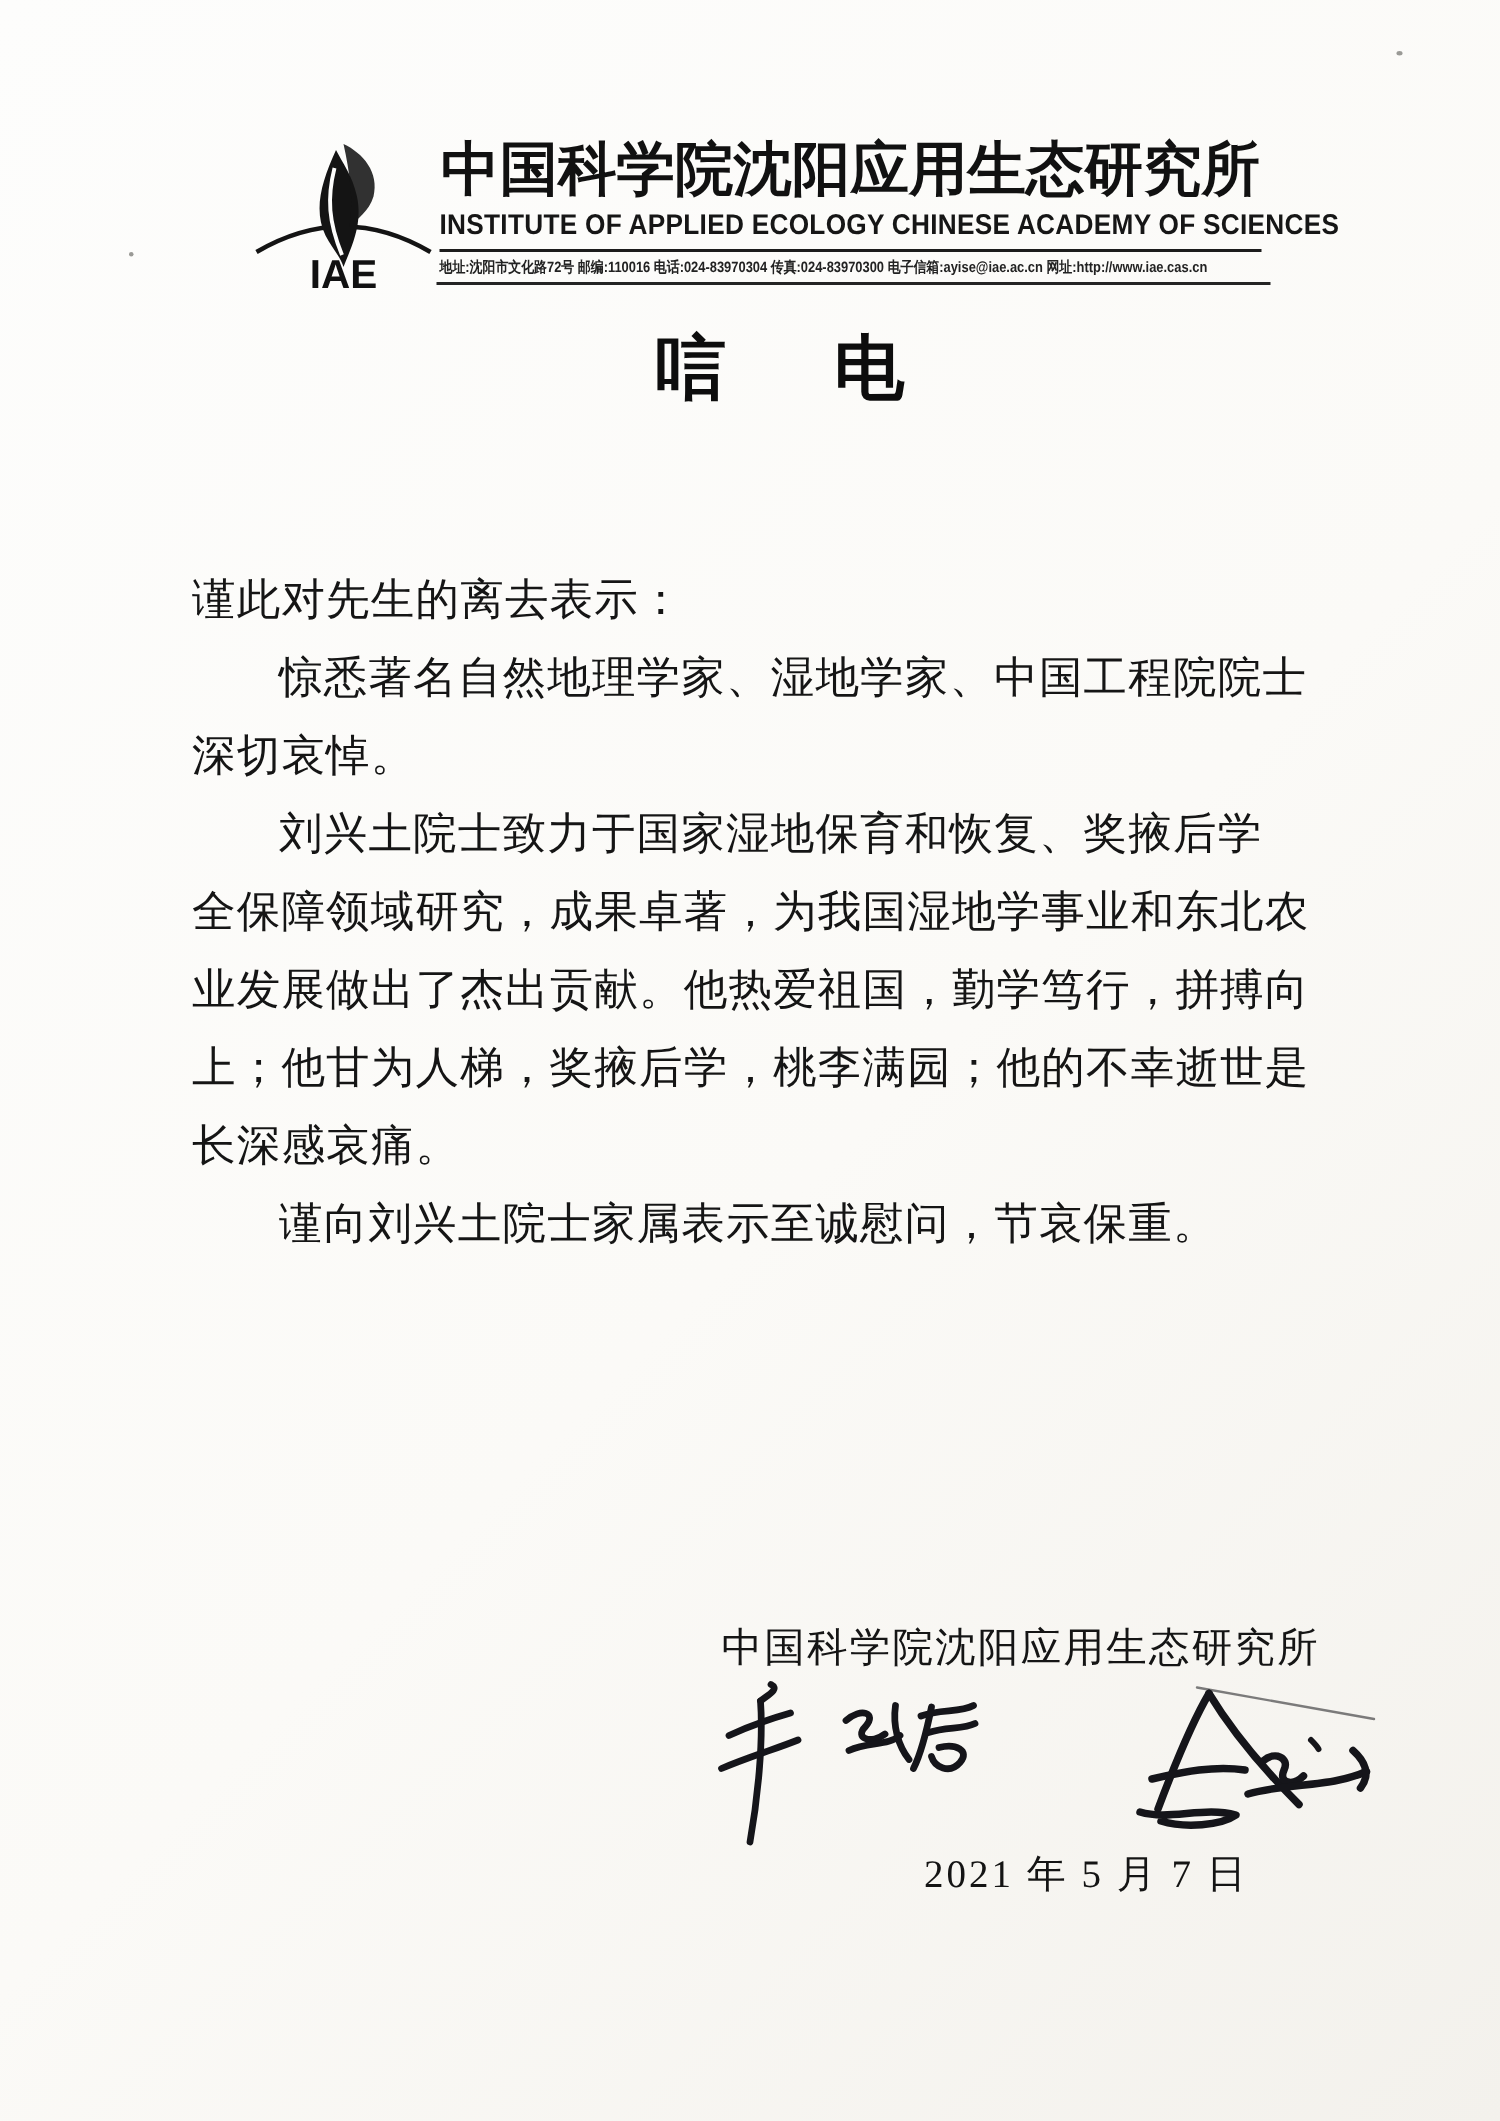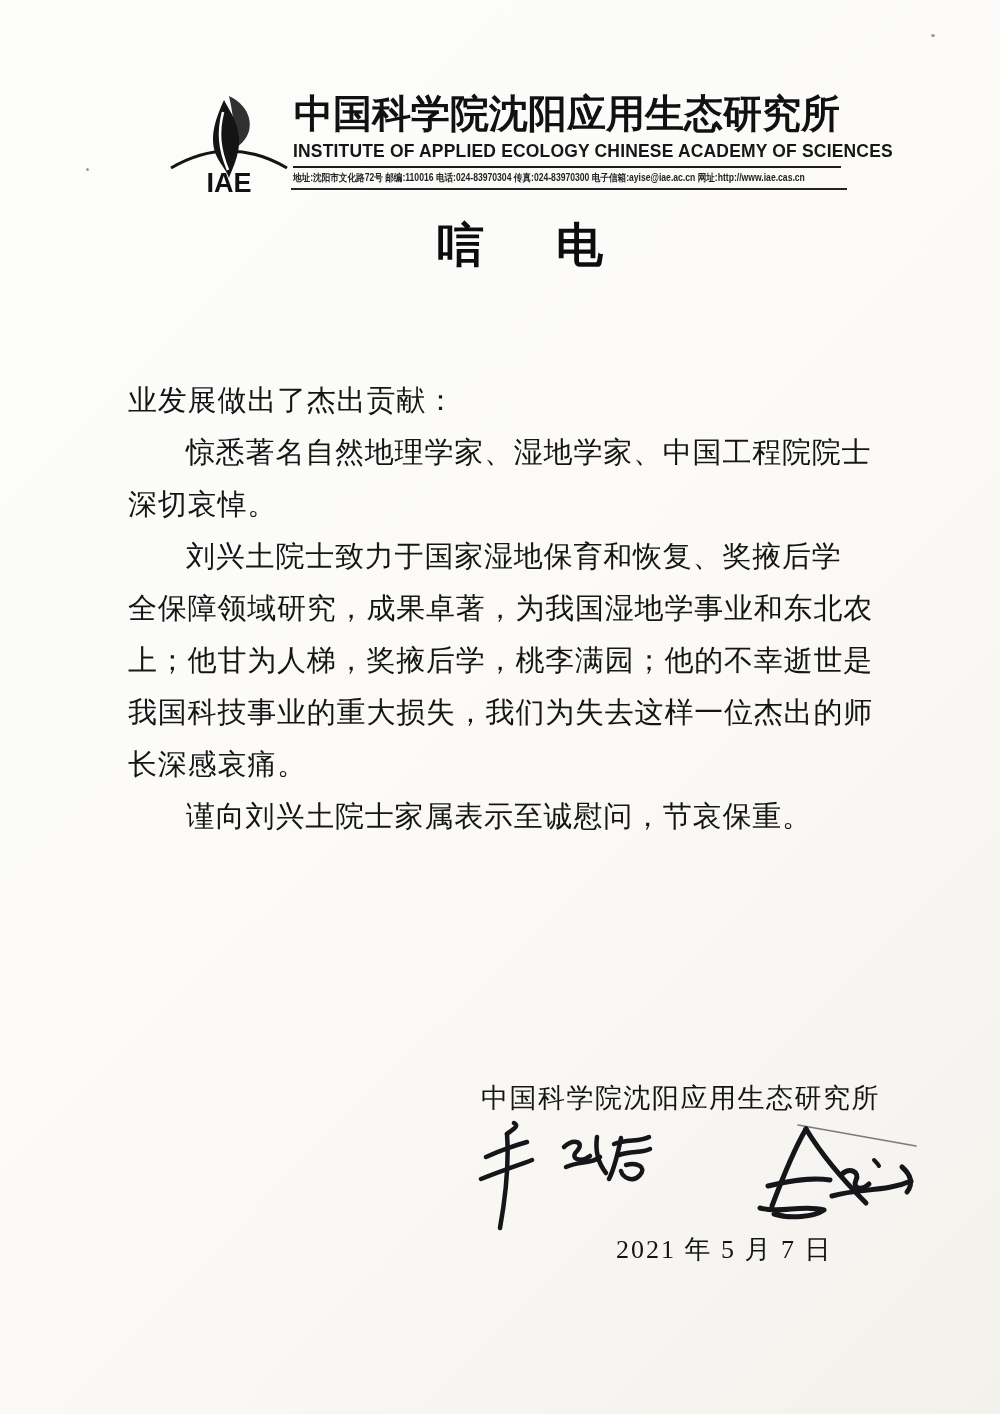--- a/index.html
+++ b/index.html
@@ -83,27 +83,27 @@
     <div class="en-rule"></div>
     <div class="contact">地址:沈阳市文化路72号  邮编:110016  电话:024-83970304  传真:024-83970300  电子信箱:ayise@iae.ac.cn  网址:http://www.iae.cas.cn</div>
     <div class="header-rule"></div>
   </div>
 
   <div class="doc-title">
     <span class="t1">唁</span><span>电</span>
   </div>
 
   <div class="body-text">
-    <div class="line">业发展做出了杰出贡献：</div>
+    <div class="line">谨此对先生的离去表示：</div>
     <div class="line indent">惊悉著名自然地理学家、湿地学家、中国工程院院士</div>
     <div class="line">深切哀悼。</div>
     <div class="line indent">刘兴土院士致力于国家湿地保育和恢复、奖掖后学</div>
     <div class="line">全保障领域研究，成果卓著，为我国湿地学事业和东北农</div>
+    <div class="line">业发展做出了杰出贡献。他热爱祖国，勤学笃行，拼搏向</div>
     <div class="line">上；他甘为人梯，奖掖后学，桃李满园；他的不幸逝世是</div>
-    <div class="line">我国科技事业的重大损失，我们为失去这样一位杰出的师</div>
     <div class="line">长深感哀痛。</div>
     <div class="line indent">谨向刘兴土院士家属表示至诚慰问，节哀保重。</div>
   </div>
 
   <div class="sig-org">中国科学院沈阳应用生态研究所</div>
 
   <svg class="sig-svg" viewBox="0 0 452 118">
     <g stroke="#15151a" fill="none" stroke-linecap="round" stroke-linejoin="round">
 
       <g stroke-width="4.5">

